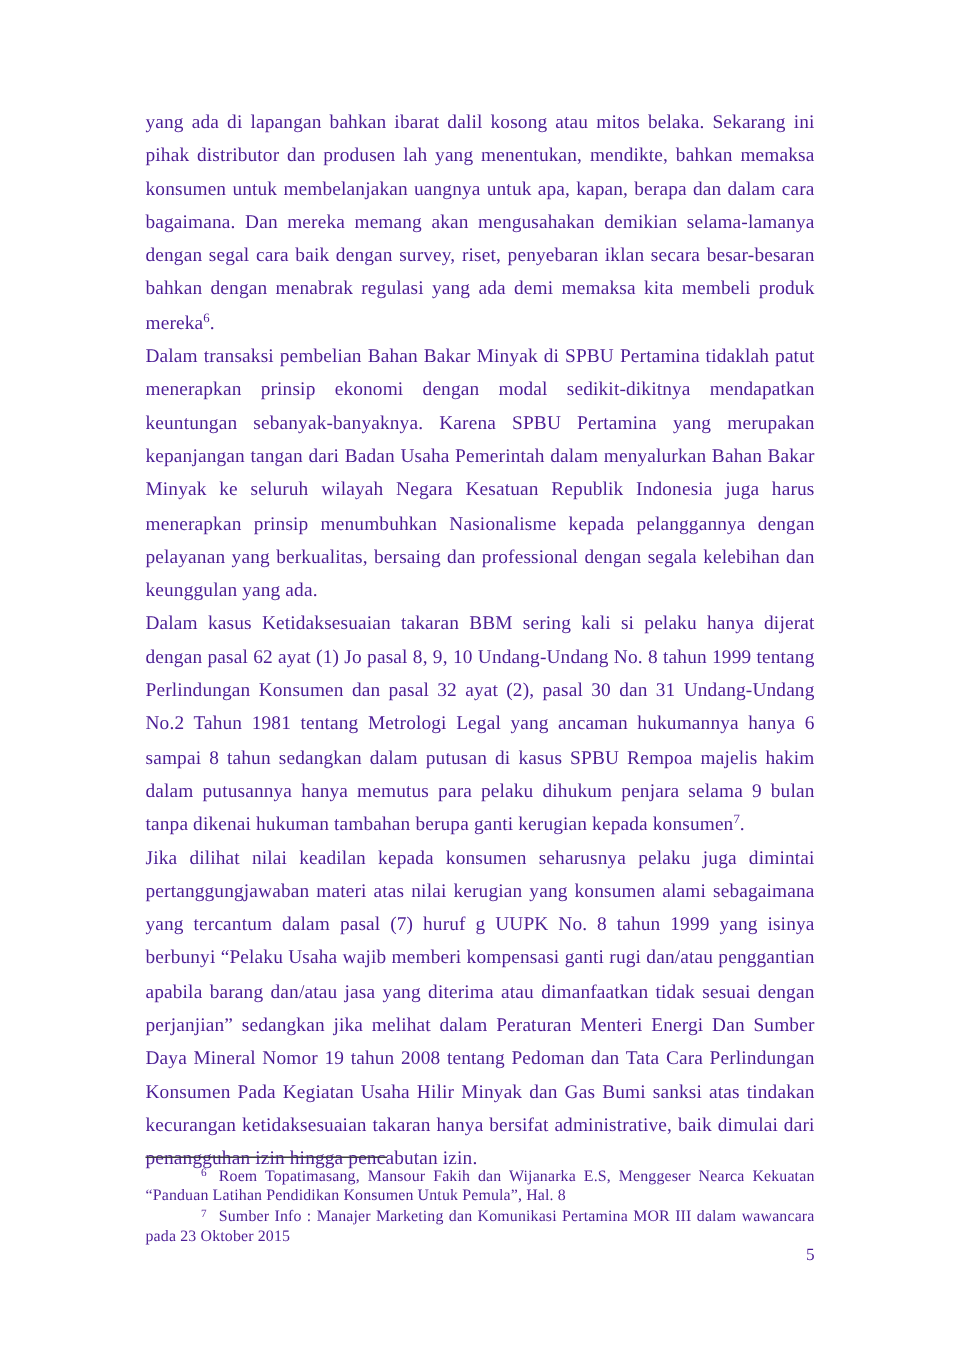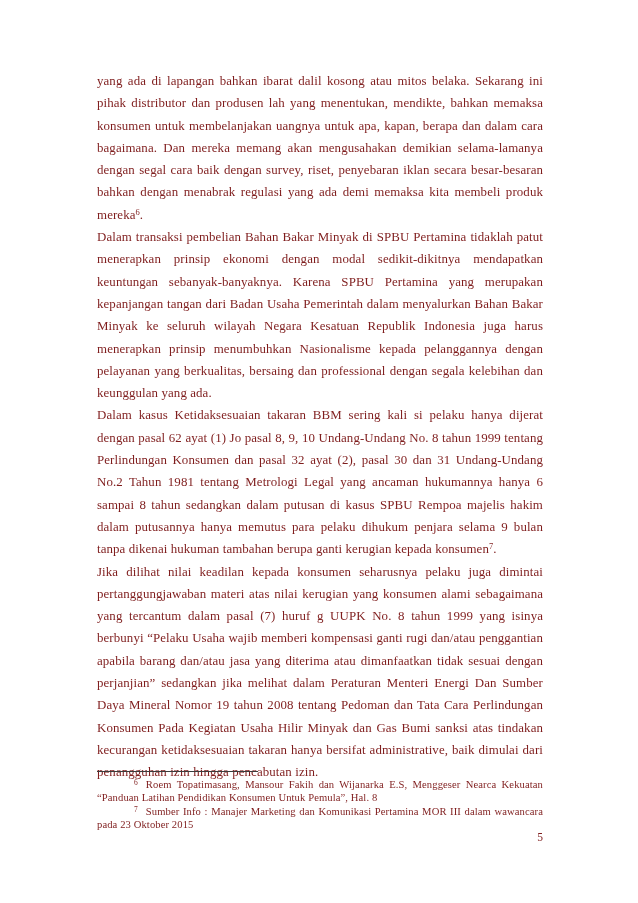--- a/index.html
+++ b/index.html
@@ -7,21 +7,21 @@
     padding: 0;
     background: #ffffff;
   }
   .page {
     position: relative;
     width: 638px;
     height: 903px;
     background: #ffffff;
     overflow: hidden;
     font-family: "Liberation Serif", "DejaVu Serif", serif;
-    color: #7f1d1d;
+    color: #4c1d95;
   }
   .body-text {
     position: absolute;
     left: 97px;
     top: 70px;
     width: 446px;
     font-size: 12.9px;
     line-height: 22.3px;
     text-align: justify;
     letter-spacing: 0.1px;

